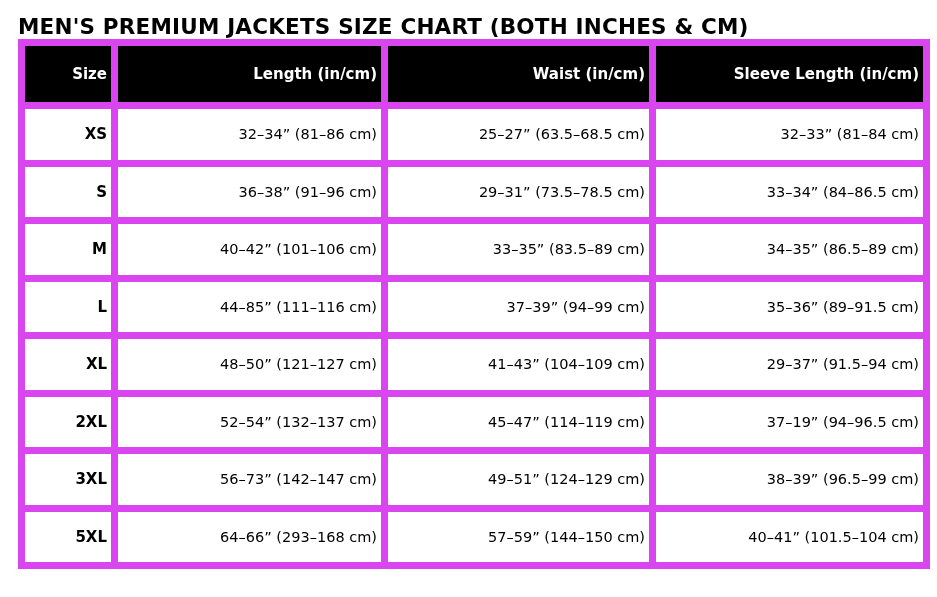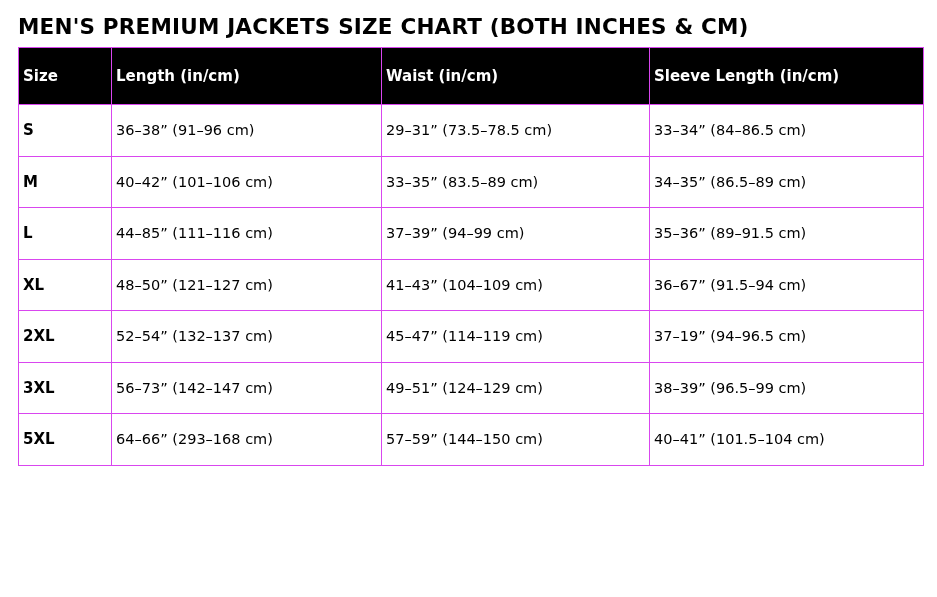--- a/index.html
+++ b/index.html
@@ -18,33 +18,33 @@
     width: 937px;
     height: 597px;
     box-sizing: border-box;
     padding: 14px 16px 0 16px;
   }
   .chart-title {
     font-size: 21.5px;
     font-weight: bold;
     letter-spacing: 0.2px;
     color: #000000;
-    margin: 0 0 8px 2px;
+    margin: 0 0 0 2px;
     white-space: nowrap;
   }
   table.size-chart {
     border-collapse: collapse;
     table-layout: fixed;
     width: 905px;
     margin-left: 2px;
   }
   table.size-chart th,
   table.size-chart td {
-    border: 1px solid #d946ef;
-    text-align: left;
+    border: 7px solid #d946ef;
+    text-align: right;
     vertical-align: middle;
   }
   thead th {
     background: #000000;
     color: #ffffff;
     font-size: 15px;
     font-weight: bold;
     height: 56px;
     padding: 0 4px;
   }
@@ -81,20 +81,26 @@
     <thead>
       <tr>
         <th>Size</th>
         <th>Length (in/cm)</th>
         <th>Waist (in/cm)</th>
         <th>Sleeve Length (in/cm)</th>
       </tr>
     </thead>
     <tbody>
       <tr>
+        <td class="size-cell">XS</td>
+        <td>32–34” (81–86 cm)</td>
+        <td>25–27” (63.5–68.5 cm)</td>
+        <td>32–33” (81–84 cm)</td>
+      </tr>
+      <tr>
         <td class="size-cell">S</td>
         <td>36–38” (91–96 cm)</td>
         <td>29–31” (73.5–78.5 cm)</td>
         <td>33–34” (84–86.5 cm)</td>
       </tr>
       <tr>
         <td class="size-cell">M</td>
         <td>40–42” (101–106 cm)</td>
         <td>33–35” (83.5–89 cm)</td>
         <td>34–35” (86.5–89 cm)</td>
@@ -102,21 +108,21 @@
       <tr>
         <td class="size-cell">L</td>
         <td>44–85” (111–116 cm)</td>
         <td>37–39” (94–99 cm)</td>
         <td>35–36” (89–91.5 cm)</td>
       </tr>
       <tr>
         <td class="size-cell">XL</td>
         <td>48–50” (121–127 cm)</td>
         <td>41–43” (104–109 cm)</td>
-        <td>36–67” (91.5–94 cm)</td>
+        <td>29–37” (91.5–94 cm)</td>
       </tr>
       <tr>
         <td class="size-cell">2XL</td>
         <td>52–54” (132–137 cm)</td>
         <td>45–47” (114–119 cm)</td>
         <td>37–19” (94–96.5 cm)</td>
       </tr>
       <tr>
         <td class="size-cell">3XL</td>
         <td>56–73” (142–147 cm)</td>

